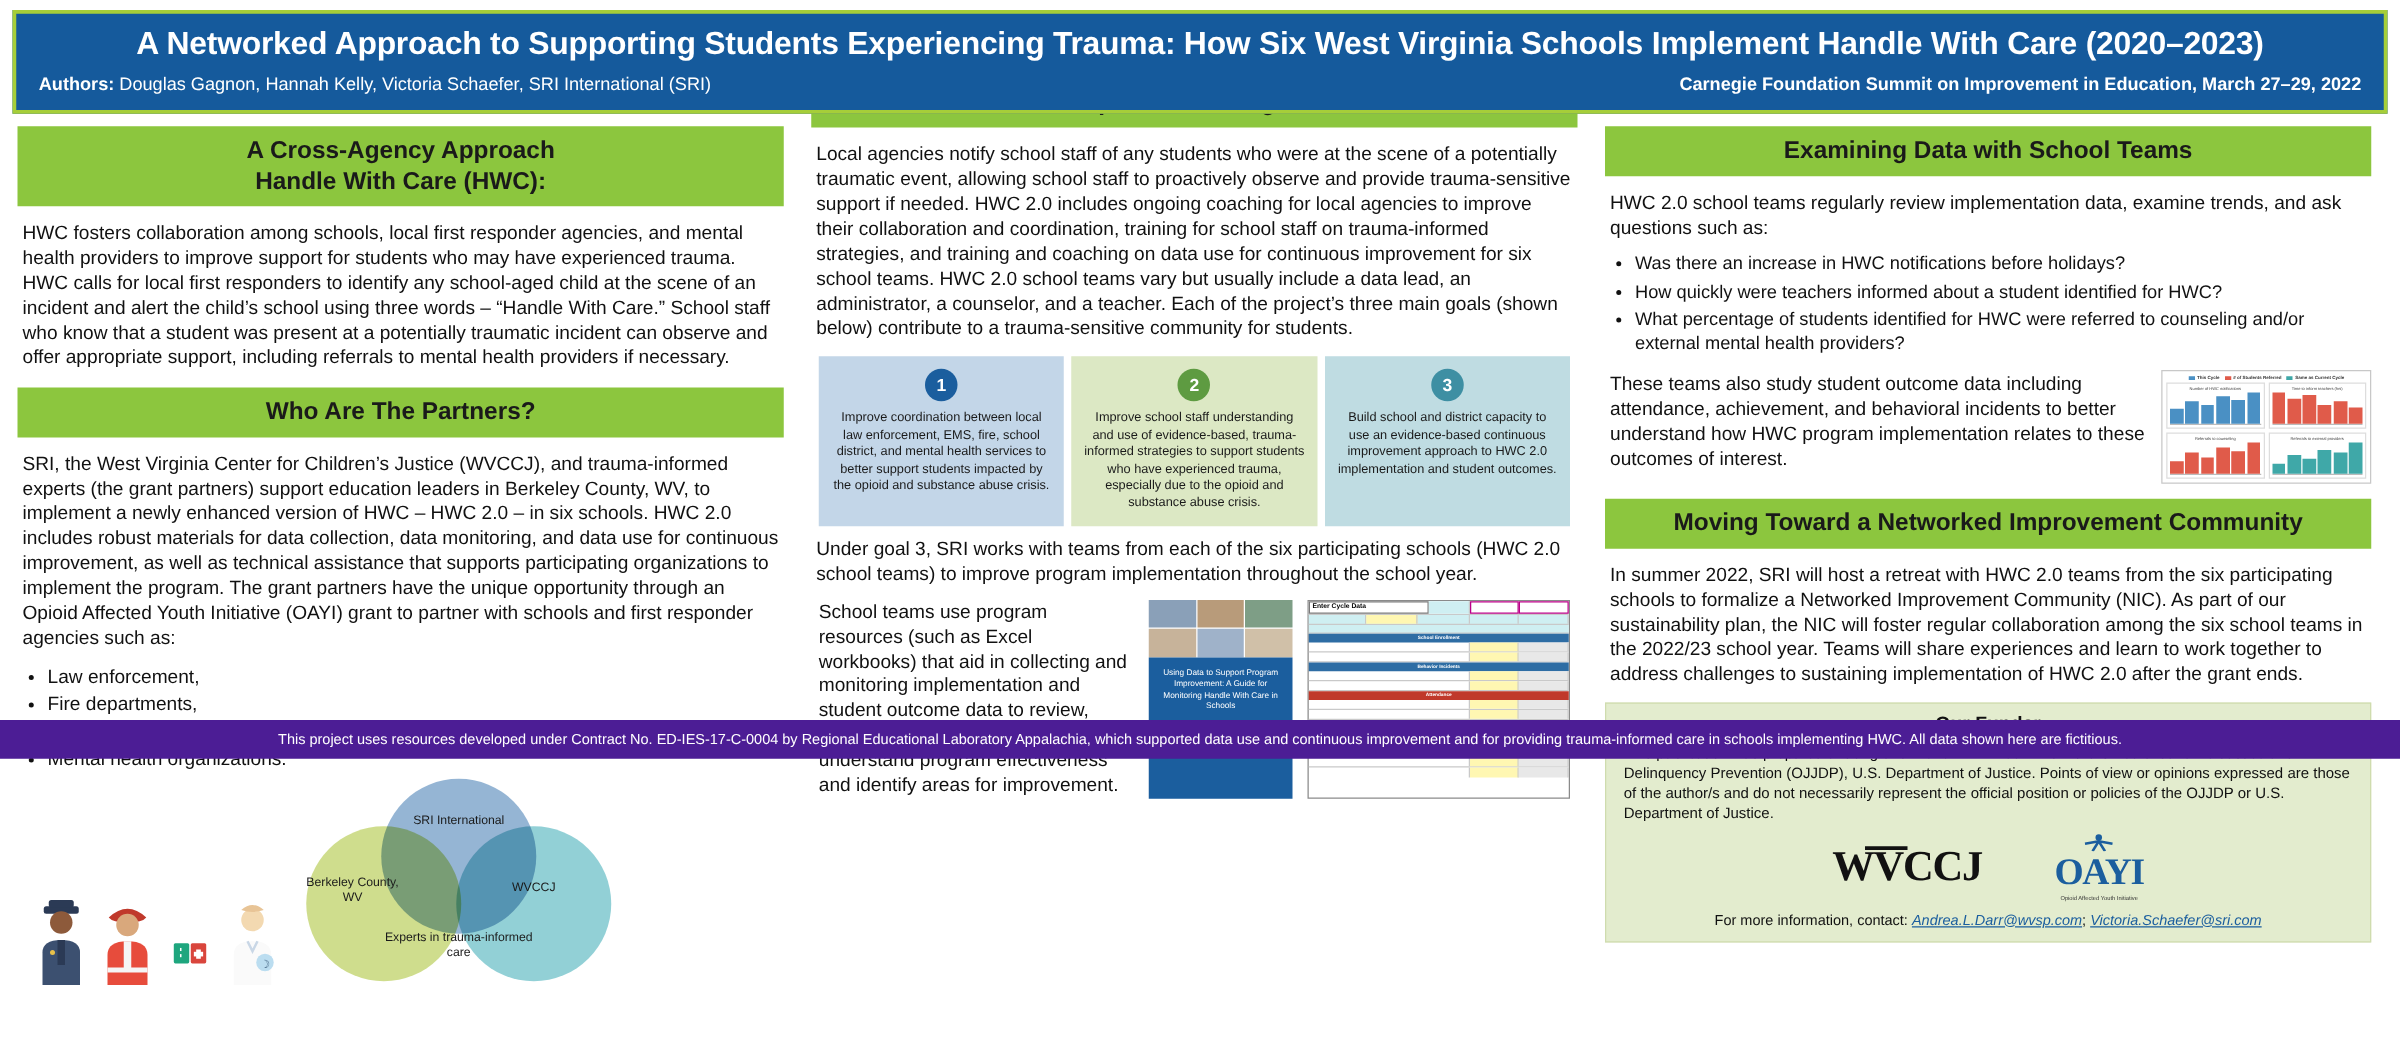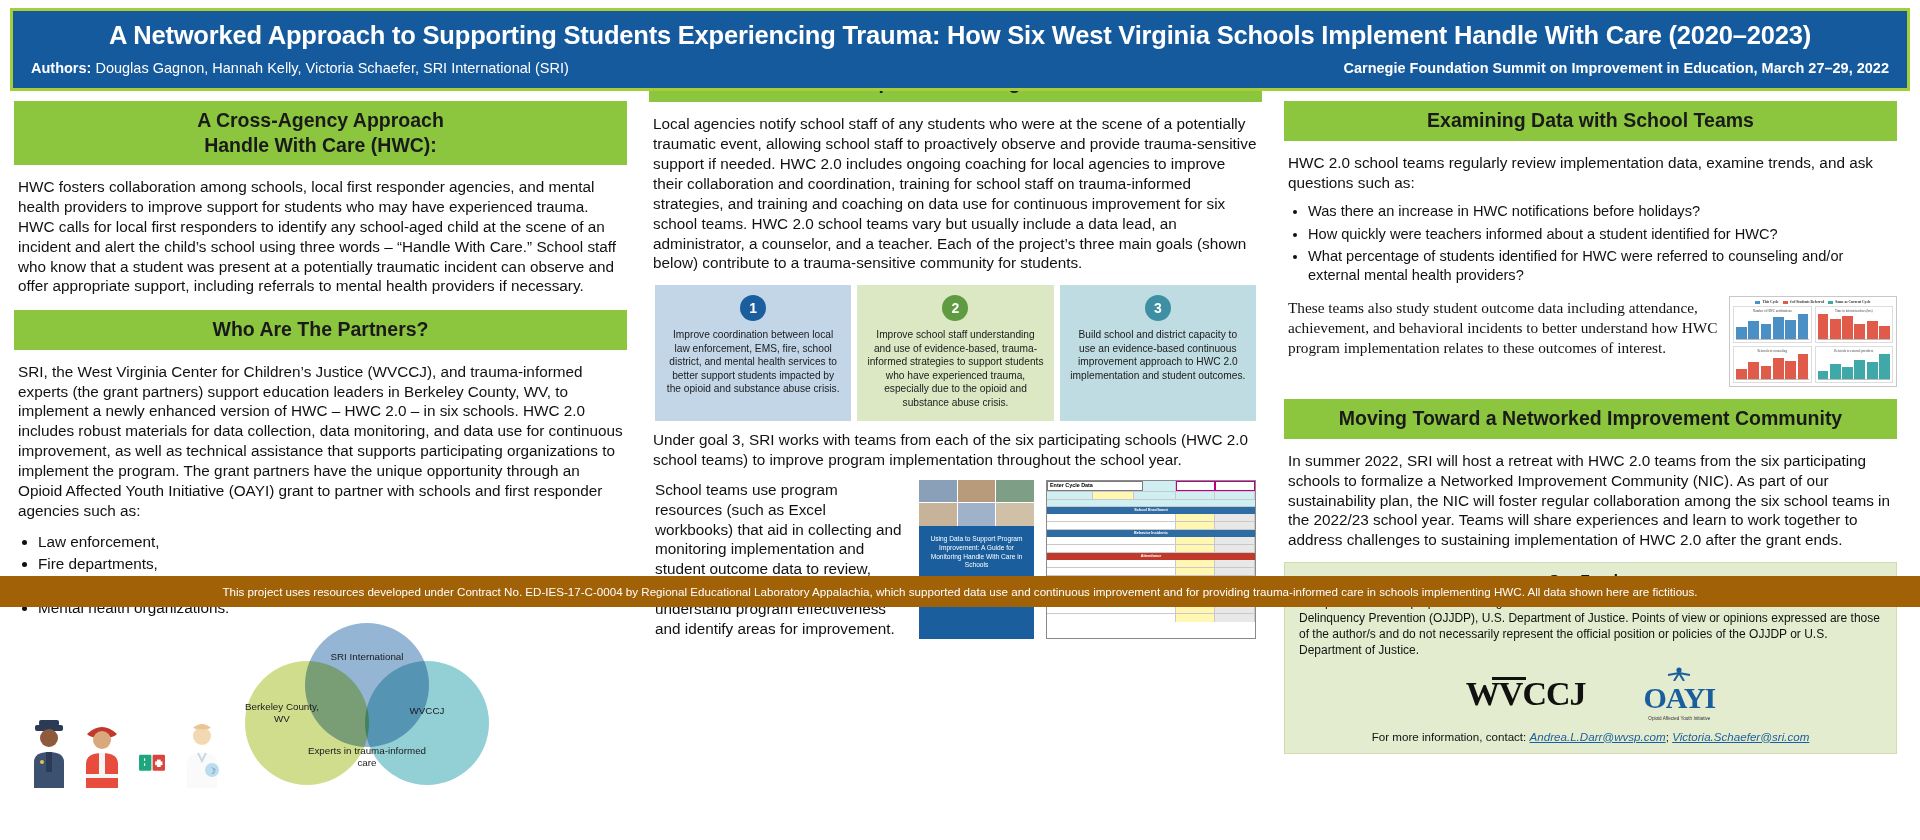--- a/index.html
+++ b/index.html
@@ -130,21 +130,21 @@
   .seal-inner { width: 18px; height: 18px; border-radius: 50%; background: #1B5E9E; }
 
   
   .sheet { width: 210px; border: 1px solid #8a8a8a; background: #fff; font-size: 3.6px; }
   .sheet-row { display: flex; border-bottom: 1px solid #c9c9c9; height: 8px; align-items: center; }
   .sheet-band { color: #fff; font-size: 3.8px; font-weight: bold; text-align: center; height: 7px; line-height: 7px; }
   .sh-cyan { background: #CFEFF2; }
   .sh-cell { border-right: 1px solid #c9c9c9; height: 100%; }
 
   
-  .right-flow { display: flex; gap: 2px; margin-top: 8px; align-items: flex-start; font-family: Liberation Serif, serif; }
+  .right-flow { display: flex; gap: 2px; margin-top: 8px; align-items: flex-start; }
   .chart-thumb {
     width: 168px; border: 1px solid #c8c8c8; background: #fff; padding: 3px;
     display: flex; flex-direction: column; gap: 2px; flex: 0 0 168px;
   }
   .ct-legend { display: flex; gap: 4px; justify-content: center; font-size: 3.6px; }
   .ct-legend span { display: flex; align-items: center; gap: 2px; color: #333; }
   .ct-swatch { width: 5px; height: 3px; display: inline-block; }
   .ct-grid { display: grid; grid-template-columns: 1fr 1fr; gap: 3px; }
   .ct-panel { border: 1px solid #ddd; padding: 2px; }
   .ct-caption { font-size: 3.2px; text-align: center; color: #444; margin-bottom: 1px; }
@@ -162,21 +162,21 @@
   .ojjdp-logo { font-family: "Liberation Serif", serif; font-size: 34px; font-weight: bold; color: #111; letter-spacing: -1px; position: relative; }
   .ojjdp-bar { position: absolute; left: 26px; top: 2px; width: 34px; height: 3px; background: #111; }
   .oayi-logo { display: flex; flex-direction: column; align-items: center; }
   .oayi-mark { font-family: "Liberation Serif", serif; font-size: 30px; font-weight: bold; color: #1B5E9E; letter-spacing: -1px; }
   .oayi-sub { font-size: 4.6px; color: #333; margin-top: 1px; }
   .contact { text-align: center; font-size: 11.6px; color: #111; margin-top: 9px; }
   .contact a { color: #1B5E9E; text-decoration: underline; font-style: italic; }
 
   
   .footer {
-    background: #a16207; color: #fff; text-align: center;
+    background: #4c1d95; color: #fff; text-align: center;
     font-size: 11.6px; padding: 9px 20px; margin-top: auto;
   }
 
   
   .person { width: 46px; height: 68px; }
 </style>
 </head>
 <body>
 
 <div class="poster">

